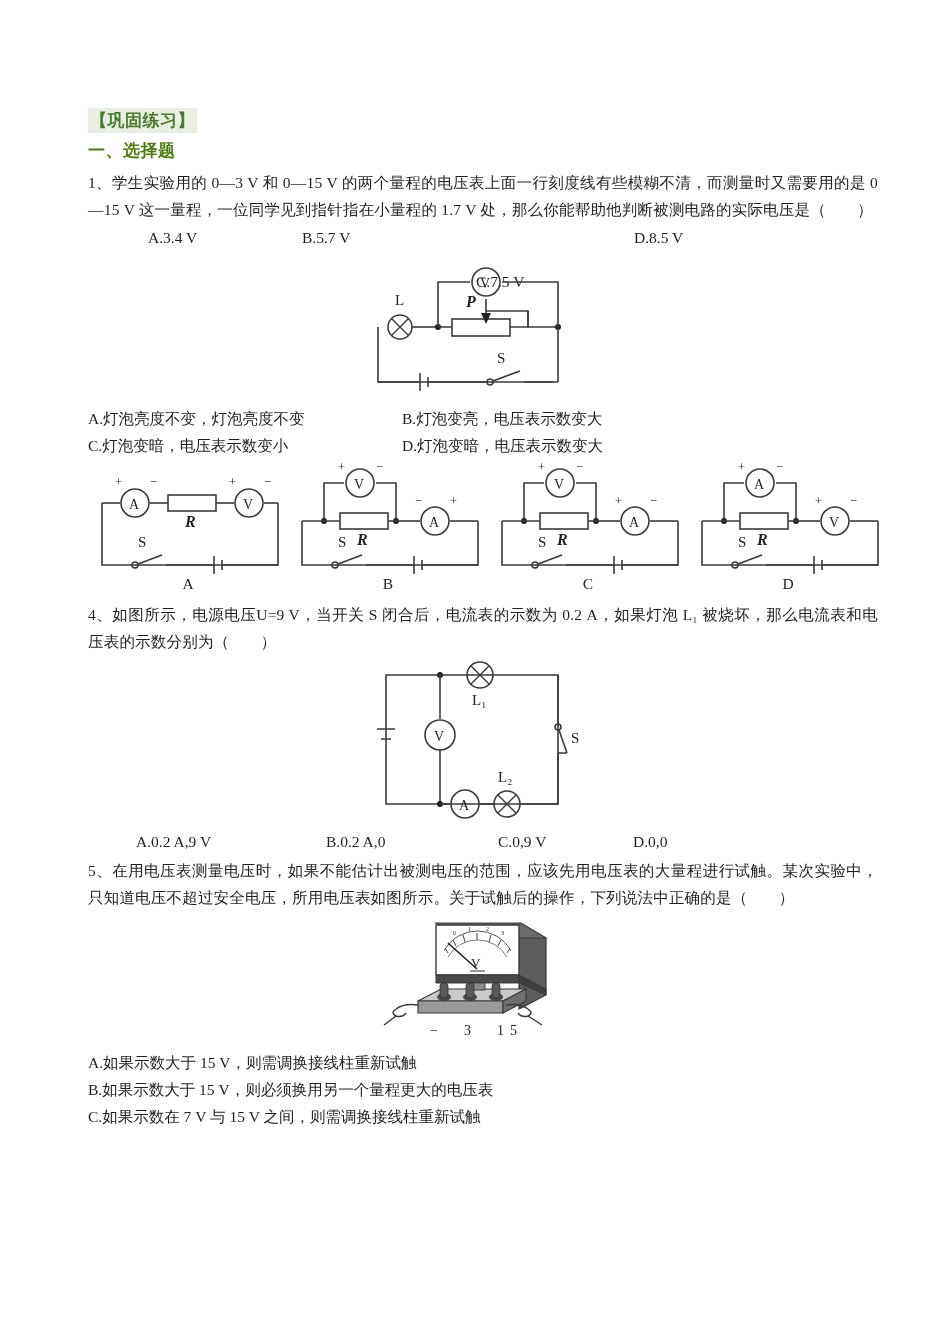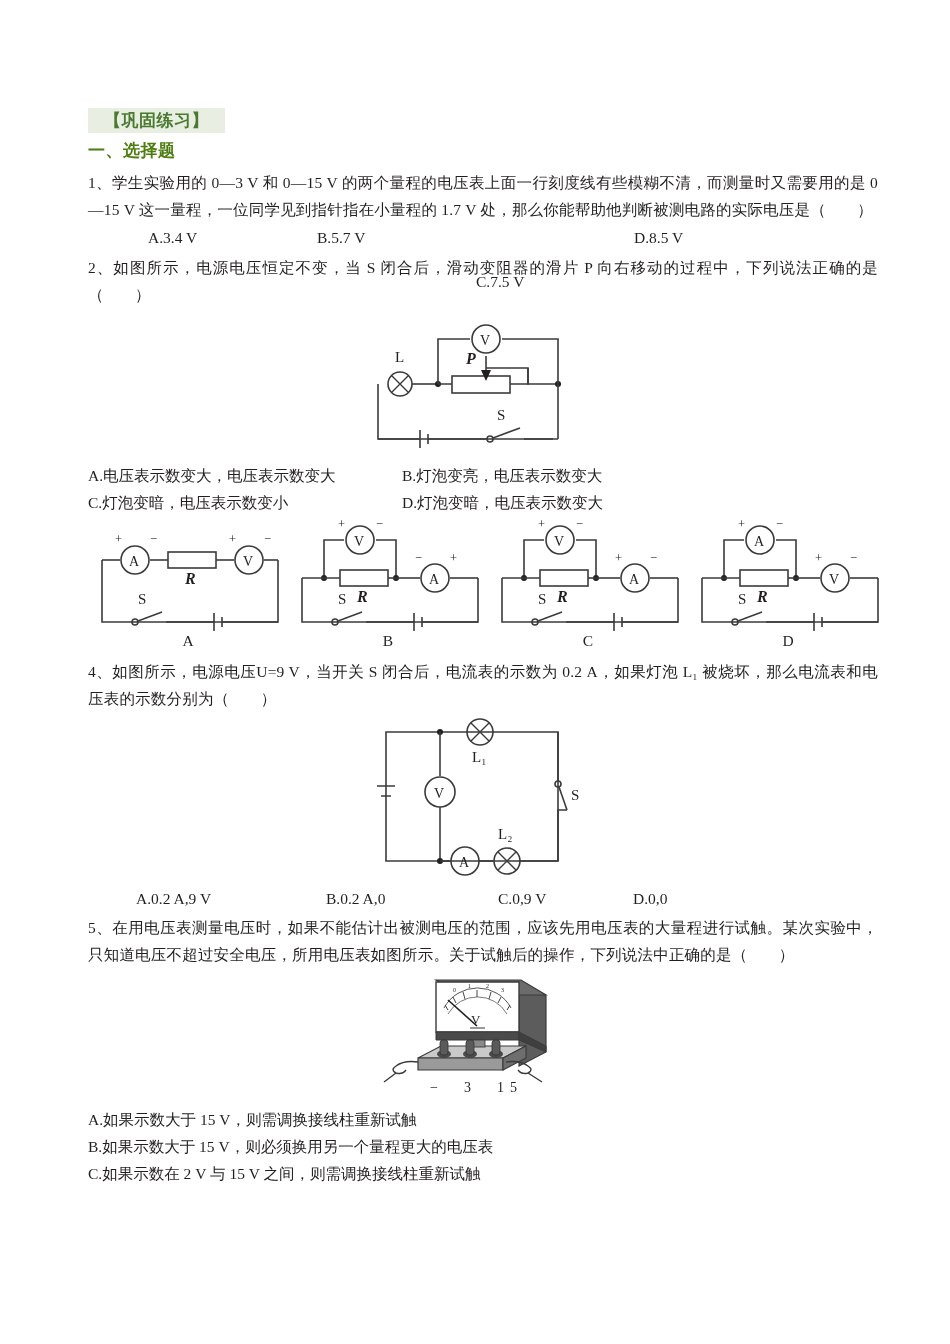--- a/index.html
+++ b/index.html
@@ -22,21 +22,21 @@
   }
 
   
   .h-practice {
     display: inline-block;
     font-family: "DejaVu Sans", "Liberation Sans", sans-serif;
     font-weight: bold;
     font-size: 17px;
     color: #4a7a30;
     background: #e8eee2;
-    padding: 1px 16px;
+    padding: 1px 2px;
     letter-spacing: 0.5px;
     margin: 0 0 6px 0;
   }
   .h-section {
     font-family: "DejaVu Sans", "Liberation Sans", sans-serif;
     font-weight: bold;
     font-size: 17px;
     color: #4d7c0f;
     margin: 0 0 7px 0;
     letter-spacing: 0.5px;
@@ -91,27 +91,26 @@
 <div class="page">
 
   
   <div class="h-practice">【巩固练习】</div>
   <div class="h-section">一、选择题</div>
 
   
   <p class="q">1、学生实验用的 0—3 V 和 0—15 V 的两个量程的电压表上面一行刻度线有些模糊不清，而测量时又需要用的是 0—15 V 这一量程，一位同学见到指针指在小量程的 1.7 V 处，那么你能帮助他判断被测电路的实际电压是（　　）</p>
   <div class="opt-row" style="margin-top:1px;">
     <span class="opt" style="left:60px;">A.3.4 V</span>
-    <span class="opt" style="left:229px;">B.5.7 V</span>
+    <span class="opt" style="left:214px;">B.5.7 V</span>
     <span class="opt" style="left:388px;margin-top:44px;">C.7.5 V</span>
     <span class="opt" style="left:546px;">D.8.5 V</span>
   </div>
 
   
-  <p class="q" style="margin-top:3px;">2、如图所示，电源电压恒定不变，当 S 闭合后，滑动变阻器的滑片 P 向右移动的过程中，下列说法正确的是（　　）</p>
 
   <div class="fig fig-center" style="margin-top:4px;">
     <svg width="230" height="140" viewBox="0 0 230 140">
 
       <path class="wire" d="M10 72 L10 127 L185 127"></path>
 
       <circle cx="32" cy="72" r="12" class="wire"></circle>
       <path class="wire-t" d="M23.5 63.5 L40.5 80.5 M40.5 63.5 L23.5 80.5"></path>
       <text class="lbl" x="27" y="50">L</text>
 
@@ -141,21 +140,21 @@
 
       <circle cx="122" cy="127" r="3" class="wire"></circle>
       <path class="wire" d="M125 126 L152 116"></path>
       <path class="wire" d="M156 127 L190 127"></path>
       <text class="lbl" x="129" y="108">S</text>
     </svg>
   </div>
 
   <div style="margin-top:10px;">
     <div class="opt-row">
-      <span class="opt" style="left:0px;">A.电压表示数变大，电压表示数变大</span>
+      <span class="opt" style="left:0px;">A.灯泡亮度不变，灯泡亮度不变</span>
       <span class="opt" style="left:314px;">B.灯泡变亮，电压表示数变大</span>
     </div>
     <div class="opt-row">
       <span class="opt" style="left:0px;">C.灯泡变暗，电压表示数变小</span>
       <span class="opt" style="left:314px;">D.灯泡变暗，电压表示数变大</span>
     </div>
   </div>
 
   
 
@@ -394,16 +393,16 @@
       <path class="wire-t" d="M128 92 Q142 90 150 96 Q156 100 150 103 Q144 105 140 100" stroke-width="1.1"></path>
       <path class="wire-t" d="M150 103 L164 112" stroke-width="1.1"></path>
 
       <text class="lbl" x="52" y="122" style="font-size:14px; letter-spacing:6px;">−　3　15</text>
     </svg>
   </div>
 
   <div style="margin-top:6px;">
     <div class="opt-line">A.如果示数大于 15 V，则需调换接线柱重新试触</div>
     <div class="opt-line">B.如果示数大于 15 V，则必须换用另一个量程更大的电压表</div>
-    <div class="opt-line">C.如果示数在 2 V 与 15 V 之间，则需调换接线柱重新试触</div>
+    <div class="opt-line">C.如果示数在 7 V 与 15 V 之间，则需调换接线柱重新试触</div>
   </div>
 
 </div>
 
 </body></html>

